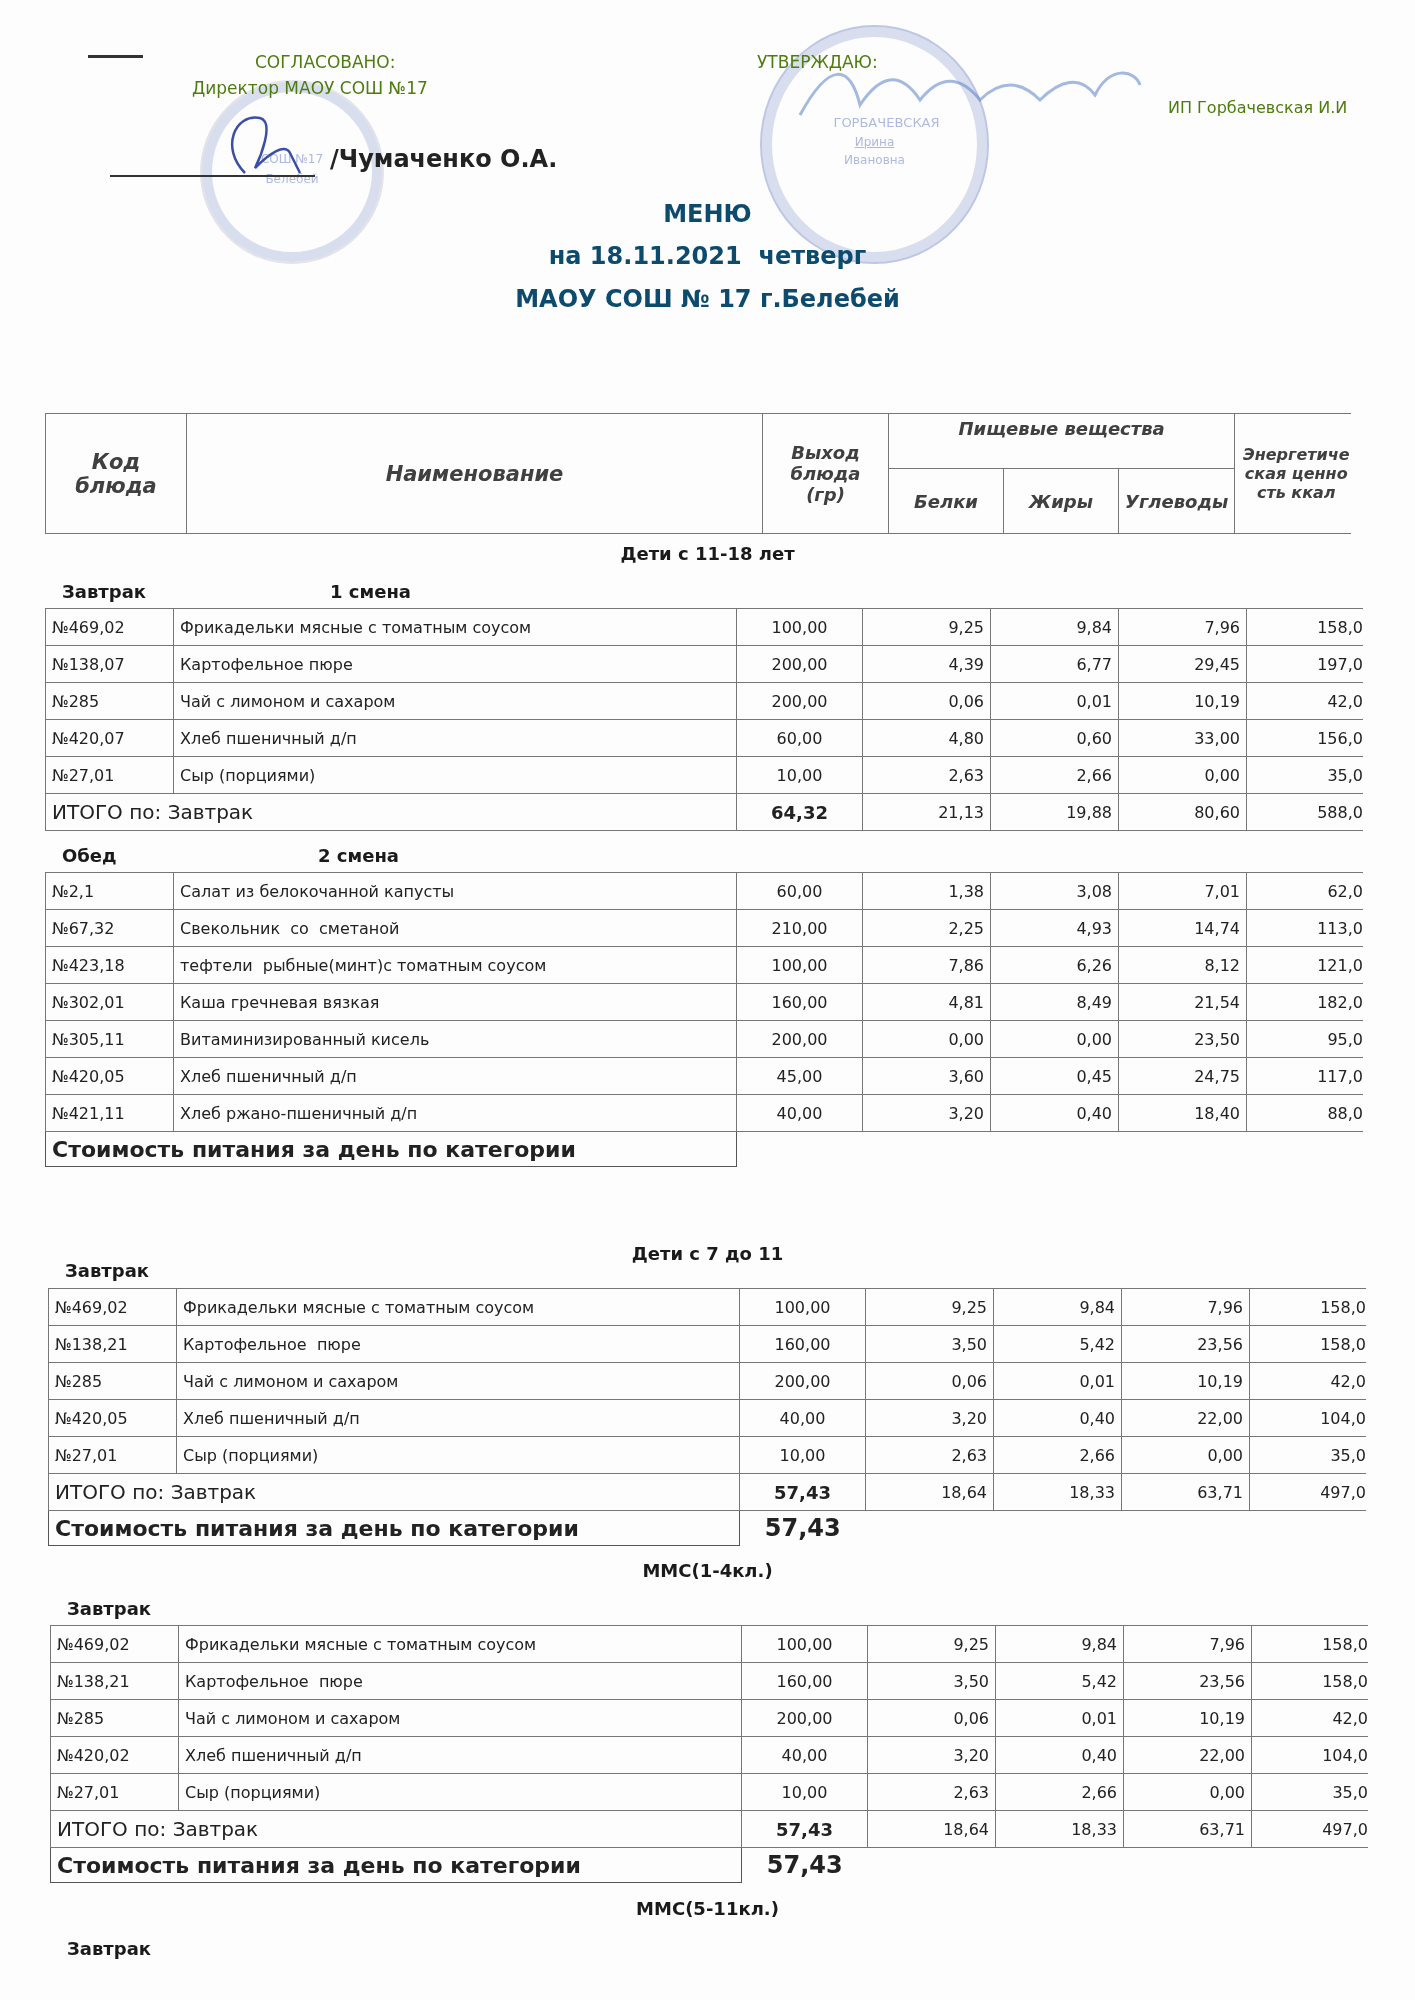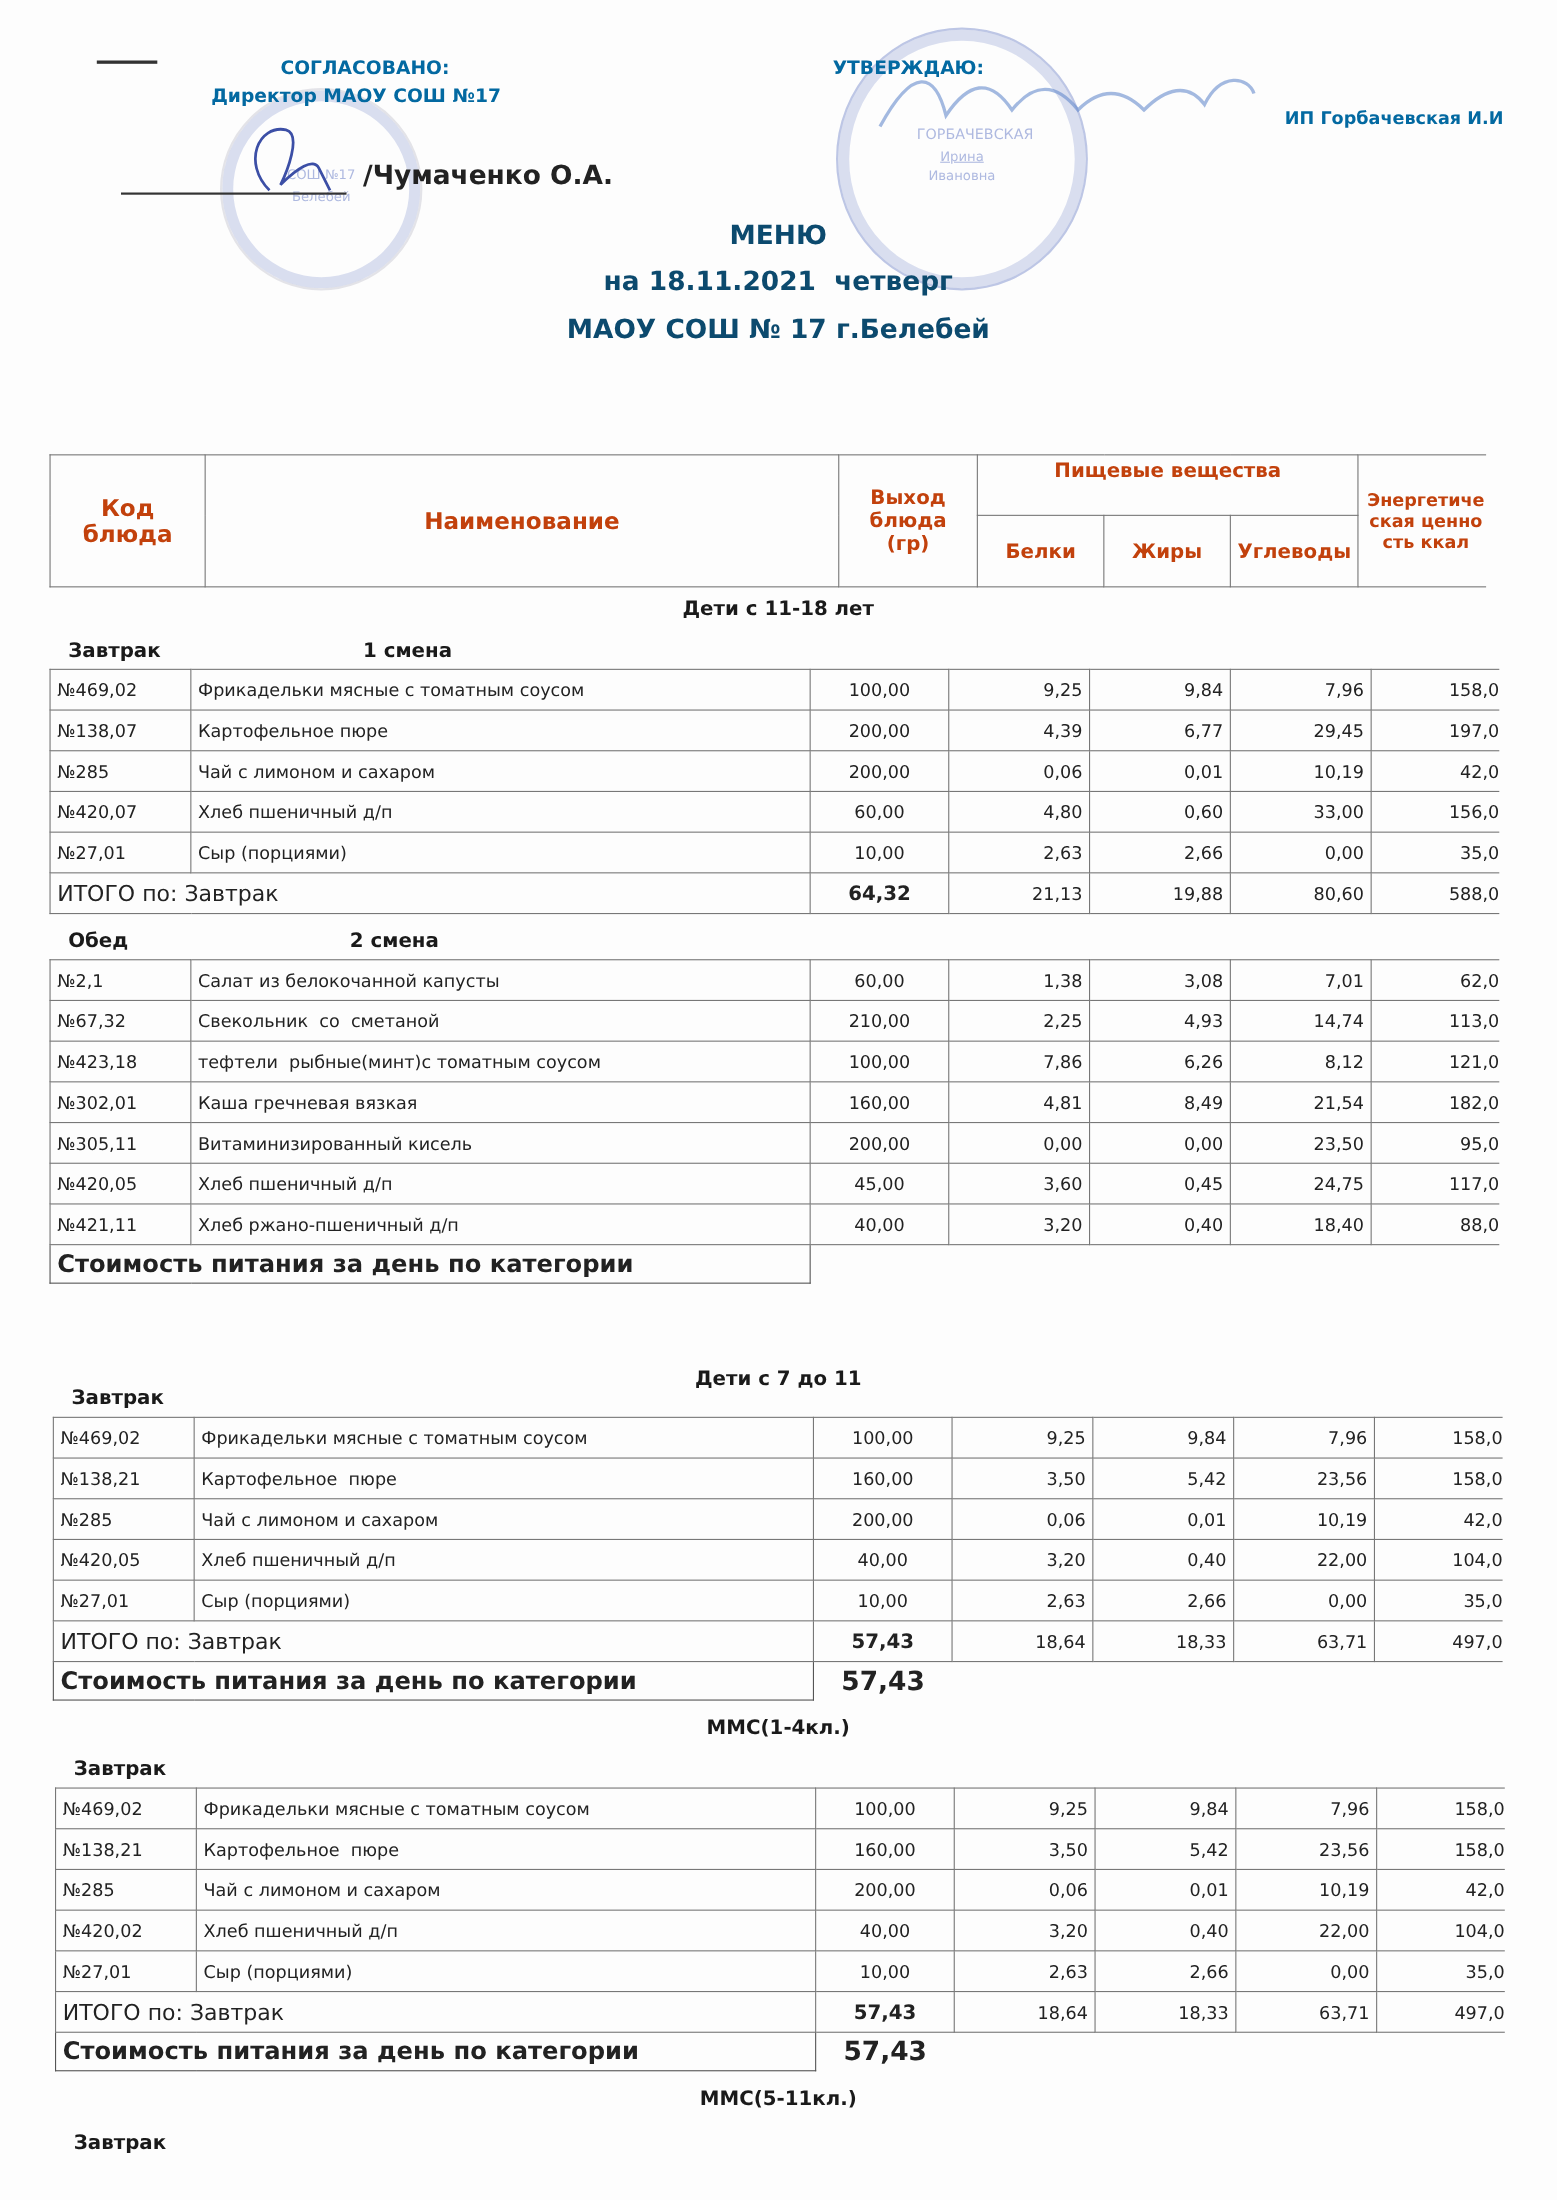--- a/index.html
+++ b/index.html
@@ -2,32 +2,32 @@
 <html><head>
 <meta charset="utf-8">
 <style>
   html, body { margin: 0; padding: 0; }
   body {
     width: 1415px; height: 2000px; overflow: hidden;
     background: #fdfdfd; position: relative;
     font-family: "DejaVu Sans", sans-serif; color: #222;
   }
   .abs { position: absolute; }
-  .hdr-text { font-size: 17px; font-weight: bold; color: #0369a1; }
+  .hdr-text { font-size: 17px; font-weight: normal; color: #4d7c0f; }
   .stamp {
     position: absolute; border-radius: 50%;
     border: 2px solid rgba(110,130,200,0.45);
     box-shadow: inset 0 0 0 8px rgba(255,255,255,0), inset 0 0 0 10px rgba(110,130,200,0.25);
   }
   .stamp-text { position:absolute; width:100%; text-align:center; color: rgba(110,130,200,0.55); font-size: 12px; }
   .title { font-size: 24px; font-weight: bold; text-align: center; width: 100%; left:0; color:#0c4a6e; }
 
   table.grid { border-collapse: collapse; position: absolute; left: 45px; table-layout: fixed; }
   table.grid td, table.grid th { border: 1px solid #777; padding: 0 6px; height: 36px; font-size: 16px; white-space: nowrap; overflow: hidden; }
-  table.grid th { font-weight: bold; text-align: center; font-size: 19px; color:#c2410c; }
+  table.grid th { font-weight: bold; text-align: center; font-size: 19px; color:#404040;font-style:italic; }
   .c-code { width: 128px; }
   .c-name { width: 563px; }
   .c-w { width: 113px; text-align: center; }
   .c-n { width: 115px; text-align: right; }
   .c-k { width: 110px; text-align: right; padding-right: 0 !important; }
   td.c-k { border-right: none !important; }
   tr.total td { font-weight: normal; }
   tr.total td.t-label { font-weight: normal; font-size: 20px; }
   tr.total td.c-w { font-weight: bold; font-size: 18px; }
   tr.cost td { border: none; height: 34px; }

